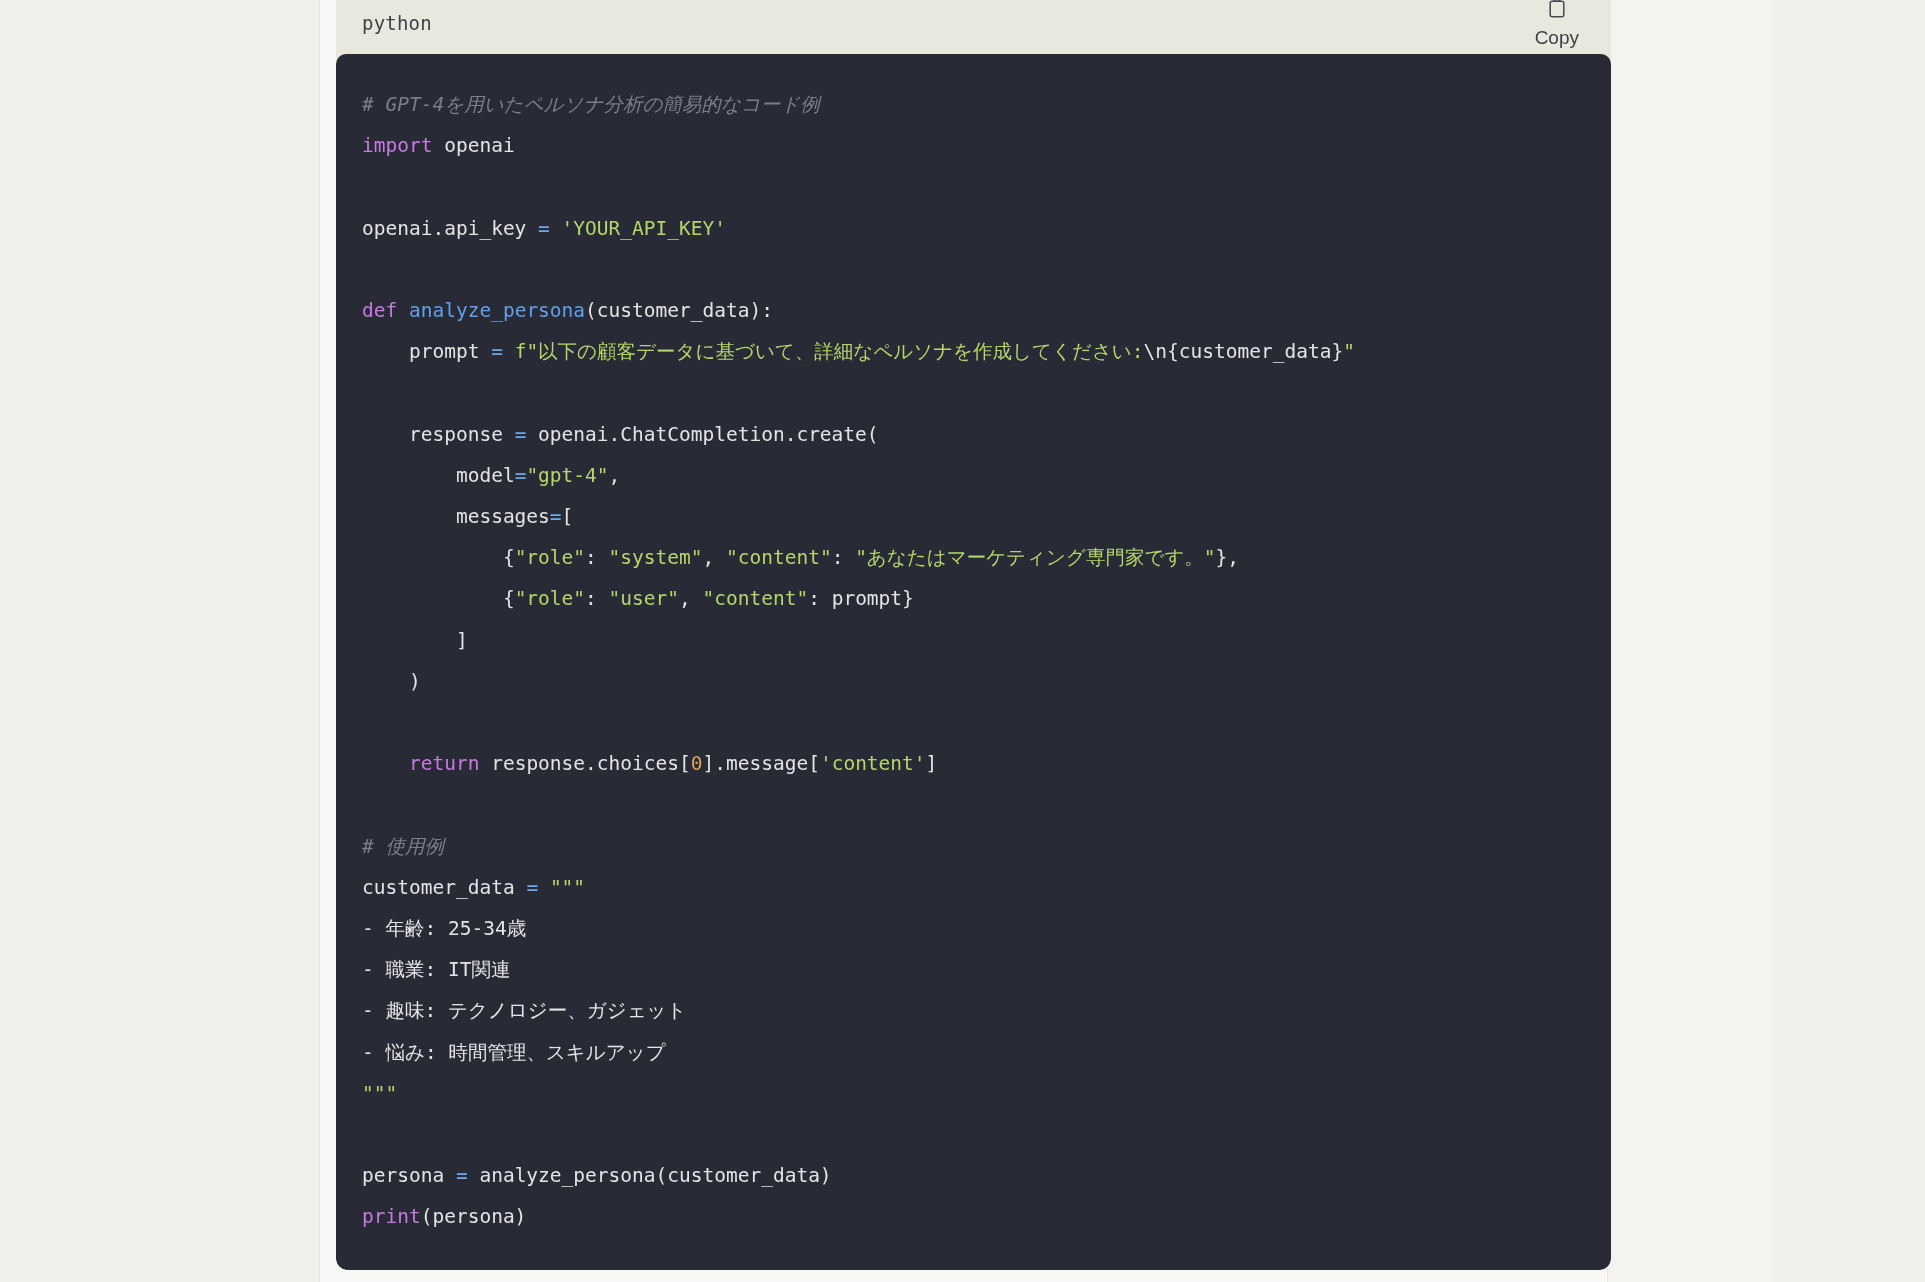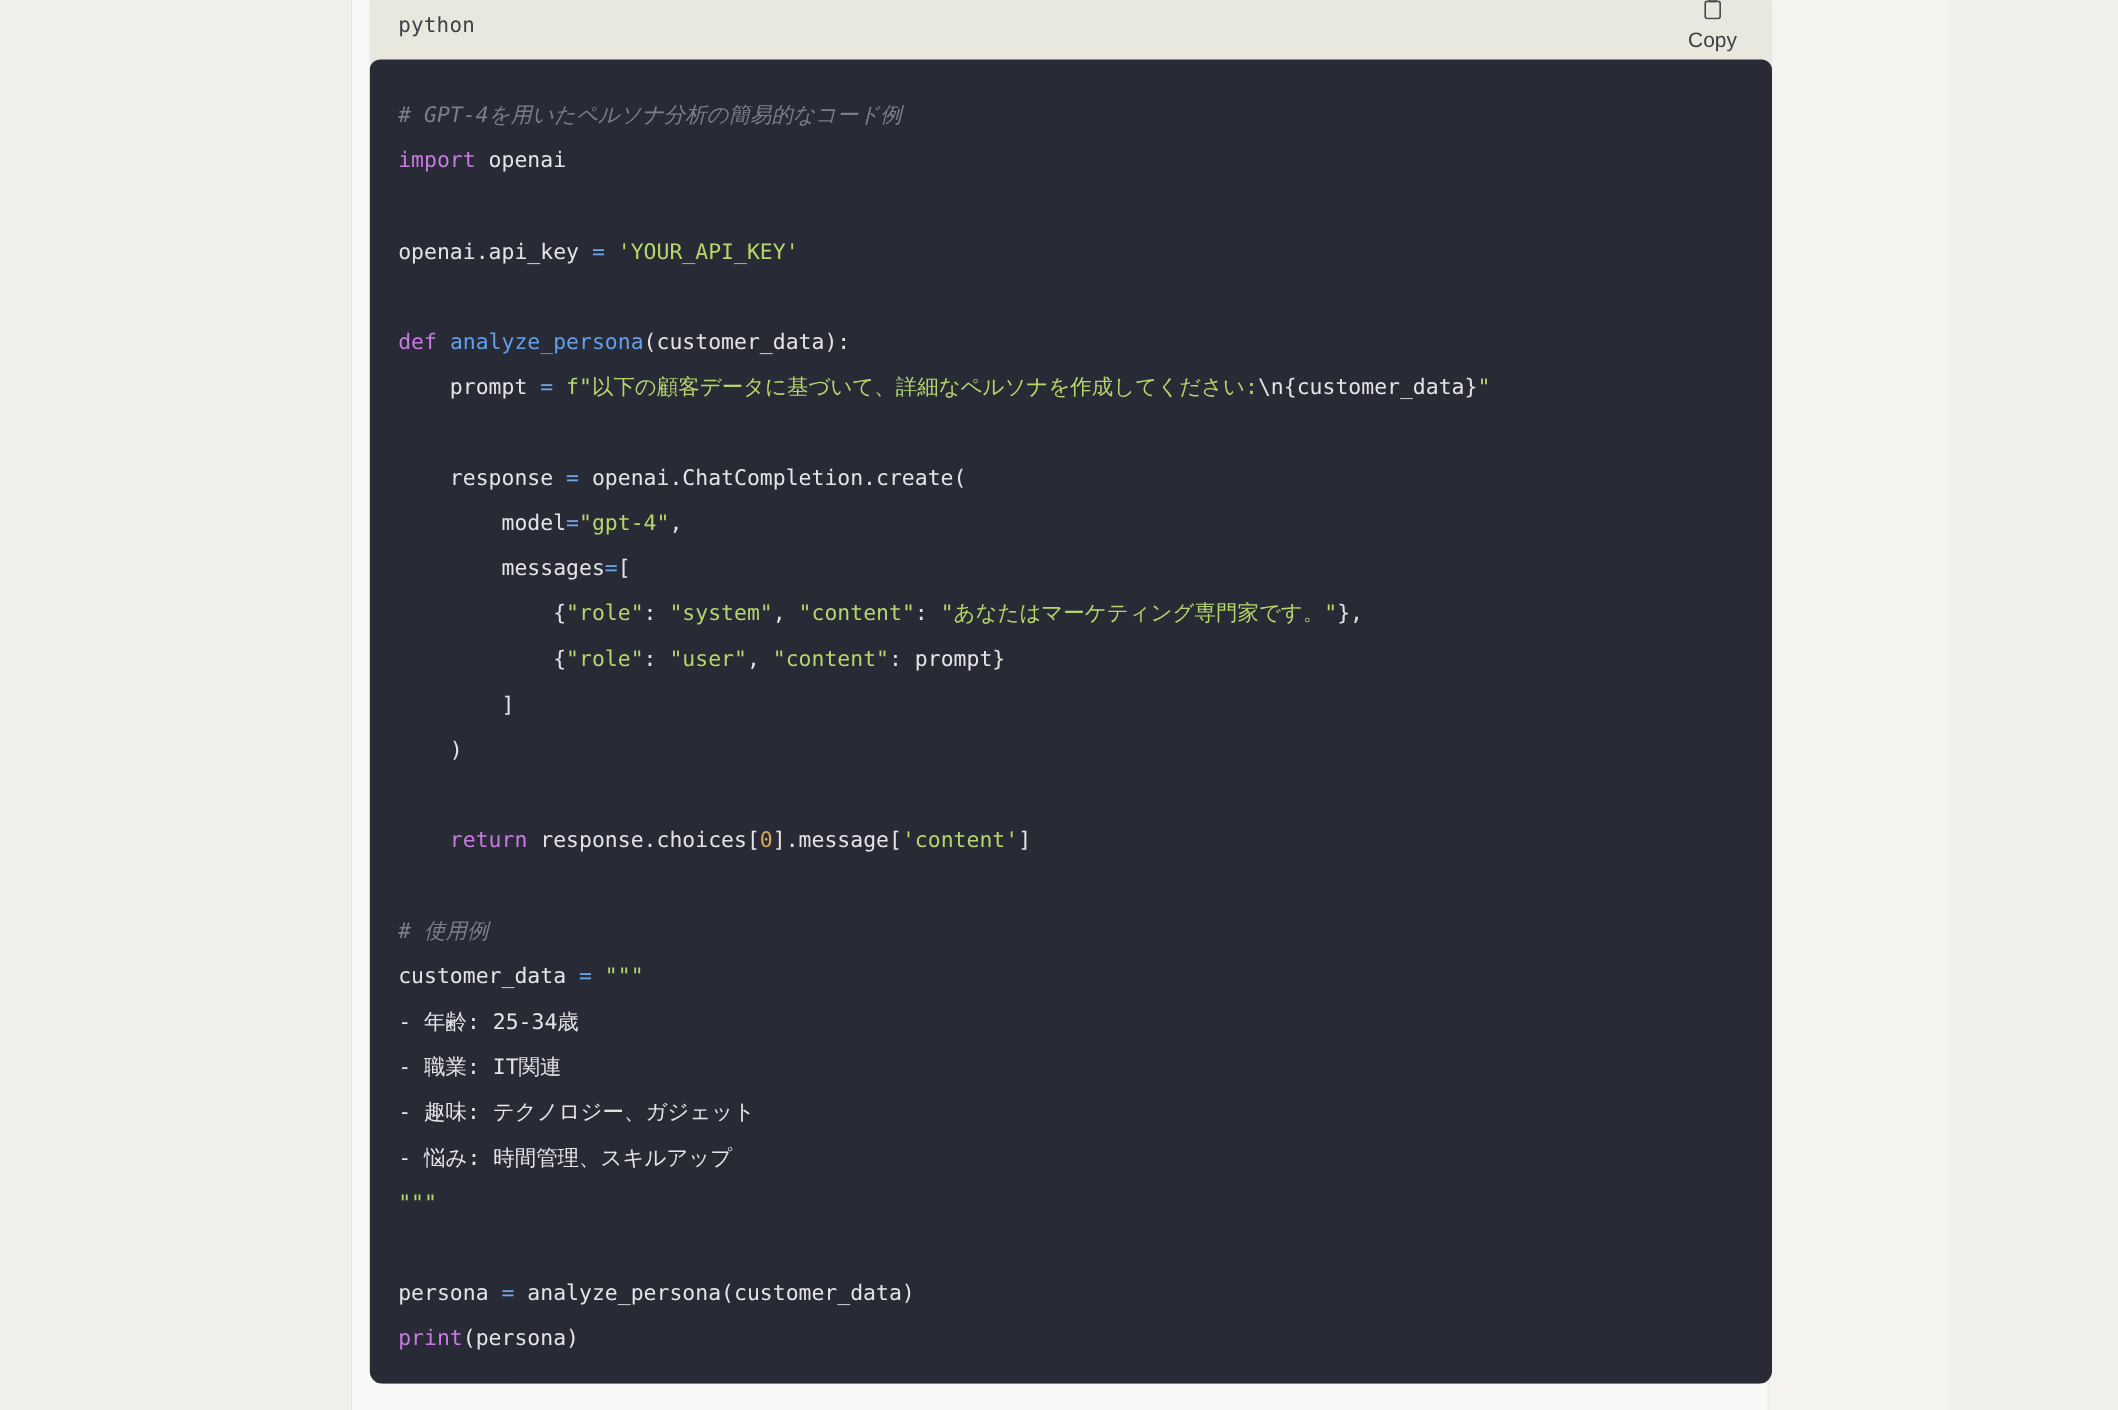--- a/index.html
+++ b/index.html
@@ -90,21 +90,21 @@
   }
   .clipboard-icon {
     width: 18px;
     height: 20px;
     display: block;
   }
 
   .code-body {
     background: #282a36;
     border-radius: 10px;
-    padding: 30px 26px 20px 26px;
+    padding: 30px 26px 32px 26px;
     box-sizing: border-box;
     min-height: 970px;
   }
   pre.code {
     margin: 0;
     font-family: "DejaVu Sans Mono", "Liberation Mono", monospace;
     font-size: 19.5px;
     line-height: 41.2px;
     color: #e4e4e7;
     white-space: pre;

